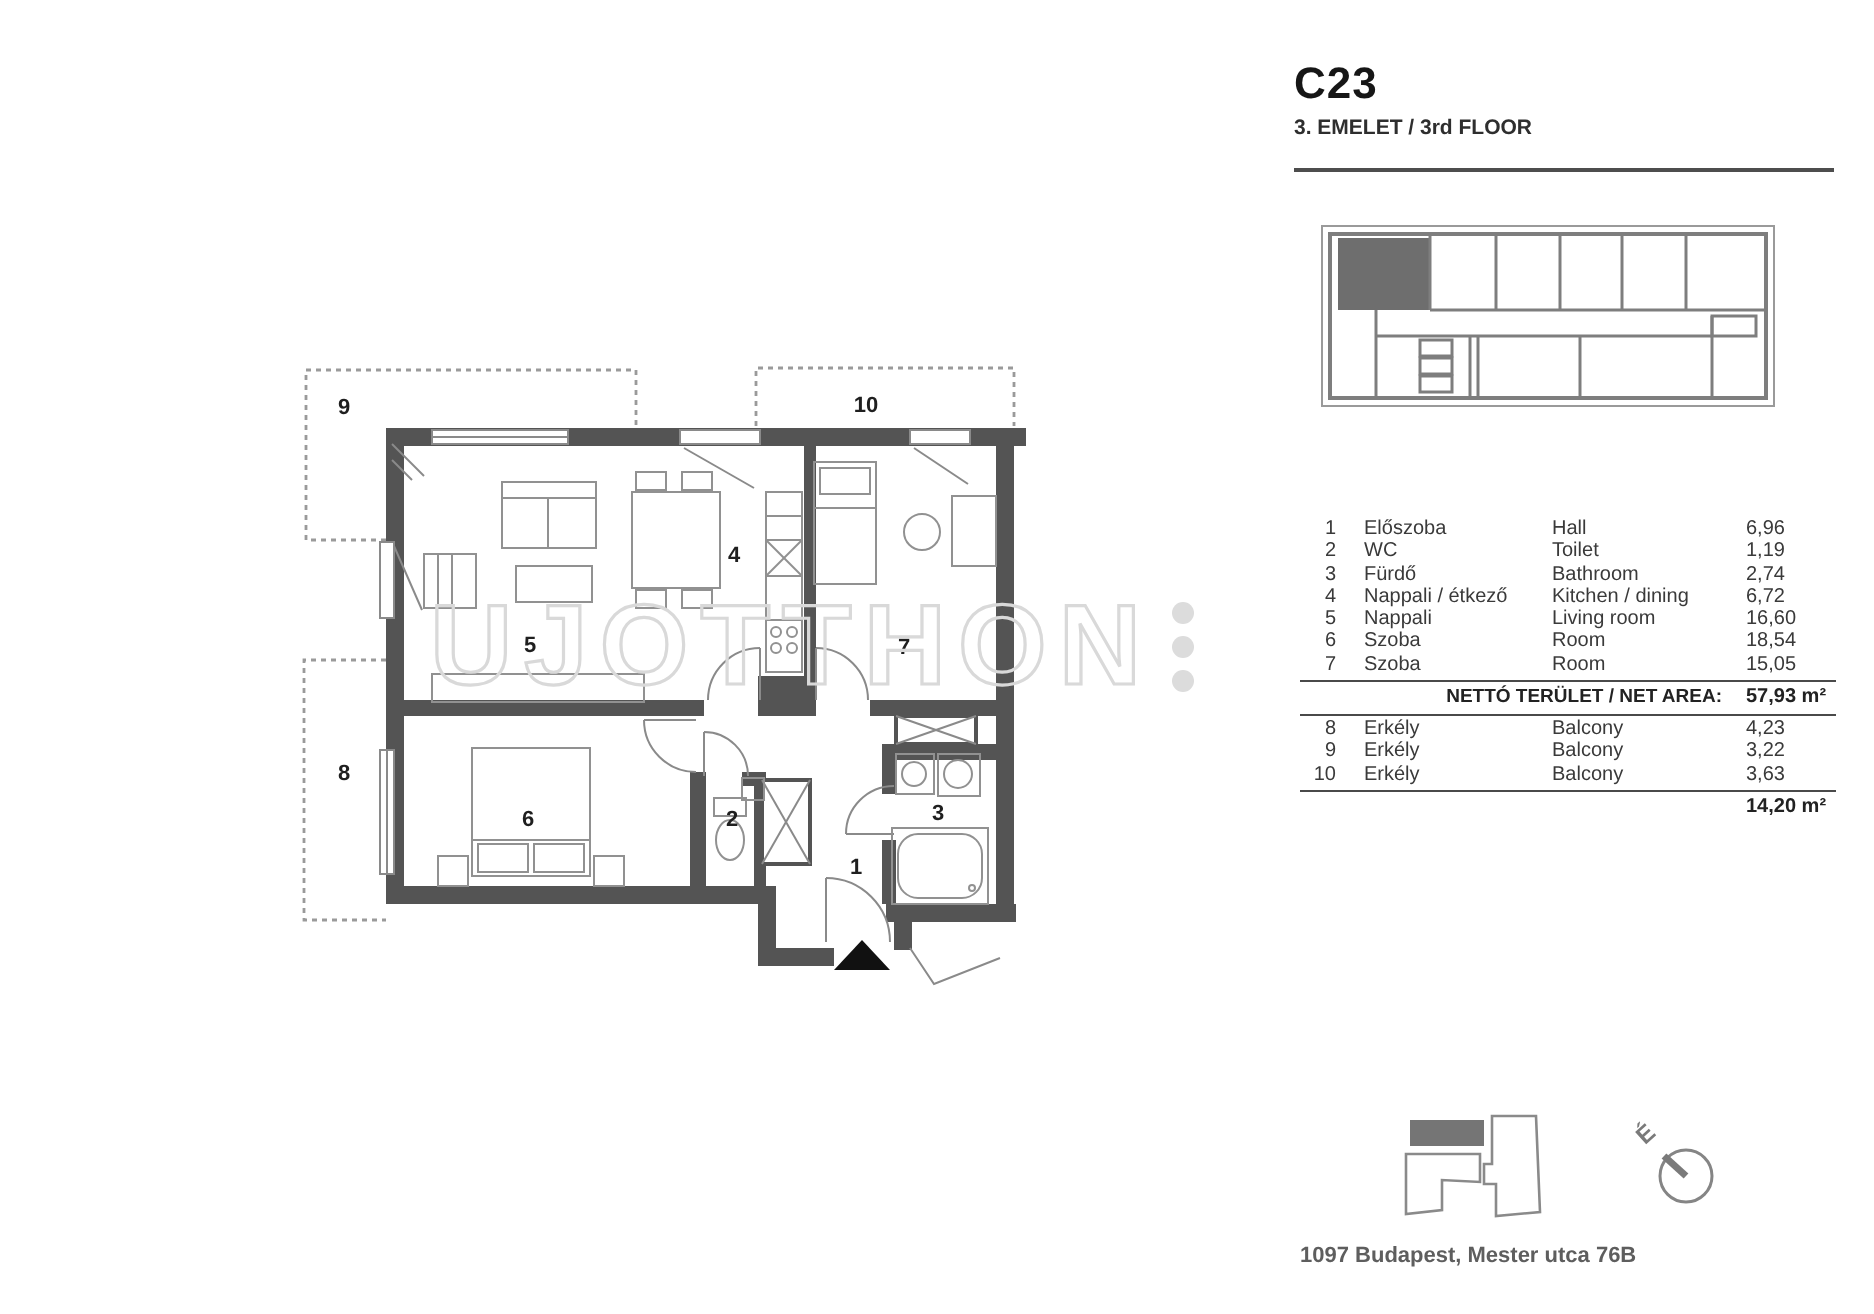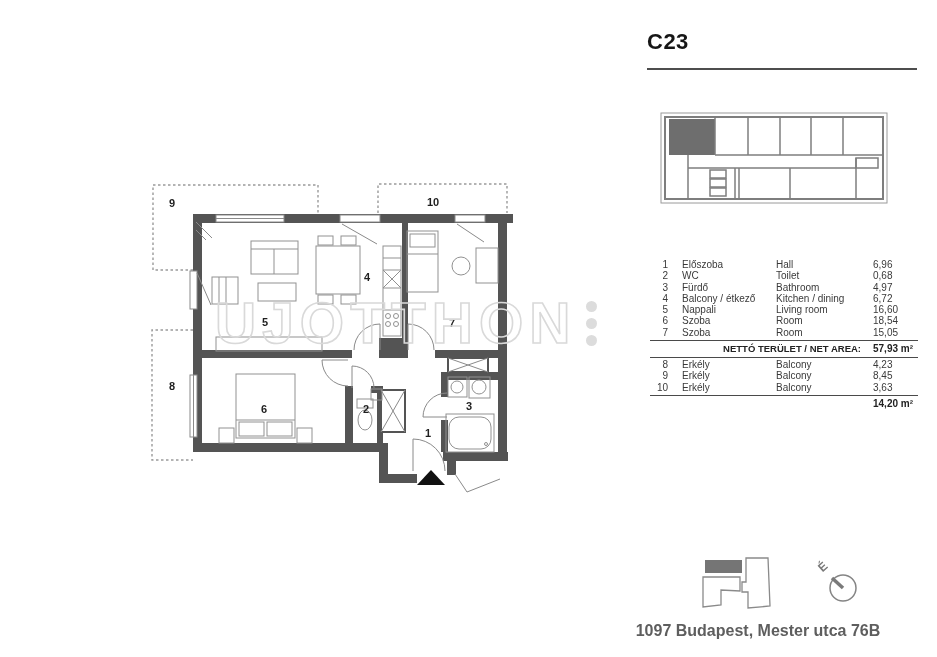--- a/index.html
+++ b/index.html
@@ -21,22 +21,22 @@
   .lrow{display:grid;grid-template-columns:18px 14px 94px 97px 1fr;height:11.3px;line-height:11.3px;}
   .lrow .c-num{text-align:right;}
   .rule{border-top:1.4px solid #4a4a4a;margin:2px 0 1px 0;}
   .sumrow{display:grid;grid-template-columns:217px 1fr;font-weight:bold;height:13px;line-height:13px;color:#222;}
   .sumrow .c-label{text-align:right;padding-right:6px;font-size:9.5px;}
   .sumrow .c-val{padding-left:6px;}
 
   
   .site-icon{position:absolute;left:700px;top:550px;}
   .compass{position:absolute;left:812px;top:554px;}
-  .address{position:absolute;left:624px;top:622px;width:268px;text-align:center;
-           font-size:16px;font-weight:bold;color:#5e5e5e;}
+  .address{position:absolute;left:650px;top:622px;width:268px;text-align:left;
+           font-size:11px;font-weight:bold;color:#5e5e5e;}
 
   
   .watermark{position:absolute;left:215px;top:286px;height:74px;display:flex;align-items:center;
              z-index:6;pointer-events:none;}
   .wm-txt{font-size:57px;font-weight:bold;letter-spacing:6px;line-height:74px;
           color:transparent;-webkit-text-stroke:1.6px #d9d9d9;}
   @supports not (-webkit-text-stroke:1px #000){ .wm-txt{color:#e7e7e7;} }
   .wm-dots{display:flex;flex-direction:column;gap:6px;margin:0 9px;}
   .wm-dots i{width:11px;height:11px;border-radius:50%;background:#dcdcdc;display:block;}
 
@@ -205,20 +205,21 @@
       <text x="264" y="413">6</text>
       <text x="452" y="327">7</text>
       <text x="172" y="390">8</text>
       <text x="172" y="207">9</text>
       <text x="433" y="206">10</text>
     </g>
   </svg>
 
   <div class="hdr">
     <div class="unit">C23</div>
+    <div class="floor">3. EMELET / 3rd FLOOR</div>
     <div class="hr"></div>
   </div>
 
   <svg class="overview" width="228" height="92" viewBox="0 0 228 92">
     <rect x="1" y="1" width="226" height="90" fill="none" stroke="#9a9a9a" stroke-width="1"></rect>
     <rect x="5" y="5" width="218" height="82" fill="none" stroke="#7e7e7e" stroke-width="2"></rect>
     <rect x="9" y="7" width="46" height="36" fill="#6e6e6e"></rect>
     <g stroke="#7e7e7e" stroke-width="1.5" fill="none">
       <line x1="55" y1="5" x2="55" y2="43"></line>
       <line x1="88" y1="5" x2="88" y2="43"></line>
@@ -245,33 +246,33 @@
         <span></span>
       <span>Előszoba</span>
       <span>Hall</span>
       <span class="c-area">6,96</span>
     </div>
     <div class="lrow">
       <span class="c-num">2</span>
         <span></span>
       <span>WC</span>
       <span>Toilet</span>
-      <span class="c-area">0,68</span>
+      <span class="c-area">1,19</span>
     </div>
     <div class="lrow">
       <span class="c-num">3</span>
         <span></span>
       <span>Fürdő</span>
       <span>Bathroom</span>
-      <span class="c-area">4,97</span>
+      <span class="c-area">2,74</span>
     </div>
     <div class="lrow">
       <span class="c-num">4</span>
         <span></span>
-      <span>Balcony / étkező</span>
+      <span>Nappali / étkező</span>
       <span>Kitchen / dining</span>
       <span class="c-area">6,72</span>
     </div>
     <div class="lrow">
       <span class="c-num">5</span>
         <span></span>
       <span>Nappali</span>
       <span>Living room</span>
       <span class="c-area">16,60</span>
     </div>
@@ -302,21 +303,21 @@
         <span></span>
       <span>Erkély</span>
       <span>Balcony</span>
       <span class="c-area">4,23</span>
     </div>
     <div class="lrow">
       <span class="c-num">9</span>
         <span></span>
       <span>Erkély</span>
       <span>Balcony</span>
-      <span class="c-area">8,45</span>
+      <span class="c-area">3,22</span>
     </div>
     <div class="lrow">
       <span class="c-num">10</span>
         <span></span>
       <span>Erkély</span>
       <span>Balcony</span>
       <span class="c-area">3,63</span>
     </div>
 
     <div class="rule"></div>

